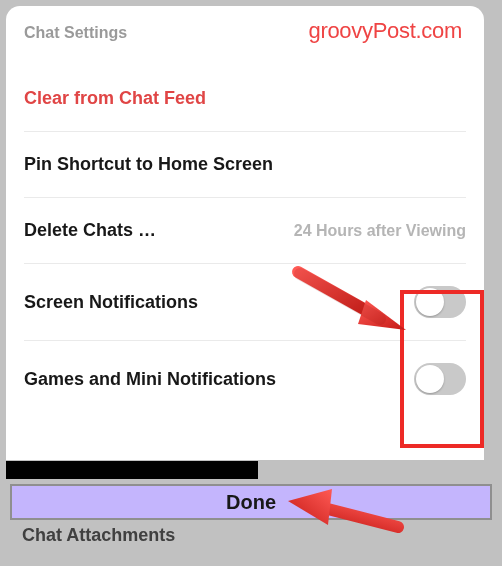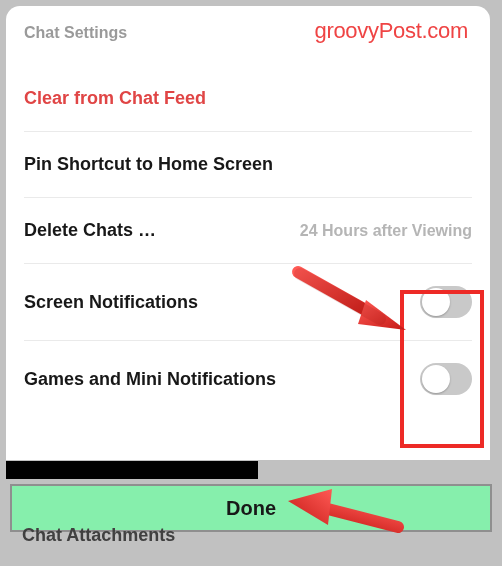--- a/index.html
+++ b/index.html
@@ -6,21 +6,21 @@
     body {
       width: 502px;
       height: 566px;
       font-family: -apple-system, BlinkMacSystemFont, 'Helvetica Neue', sans-serif;
       background: #c1c1c1;
       position: relative;
       overflow: hidden;
     }
     .panel {
       background: #ffffff;
-      margin: 6px 12px 0 6px;
+      margin: 6px 18px 0 6px;
       border-radius: 14px 14px 0 0;
       padding: 18px 18px 14px 18px;
       height: 454px;
       position: relative;
     }
     .header-title {
       color: #9a9a9a;
       font-size: 16px;
       font-weight: 600;
       margin-bottom: 24px;
@@ -89,22 +89,22 @@
       top: 461px;
       width: 252px;
       height: 18px;
       background: #000000;
     }
     .done-bar {
       position: absolute;
       left: 10px;
       right: 10px;
       top: 484px;
-      height: 48px;
-      background: #86efac;
+      height: 36px;
+      background: #c4b5fd;
       border: 2px solid #8f8f8f;
       display: flex;
       align-items: center;
       justify-content: center;
     }
     .done-label {
       font-size: 20px;
       font-weight: 700;
       color: #181818;
     }

